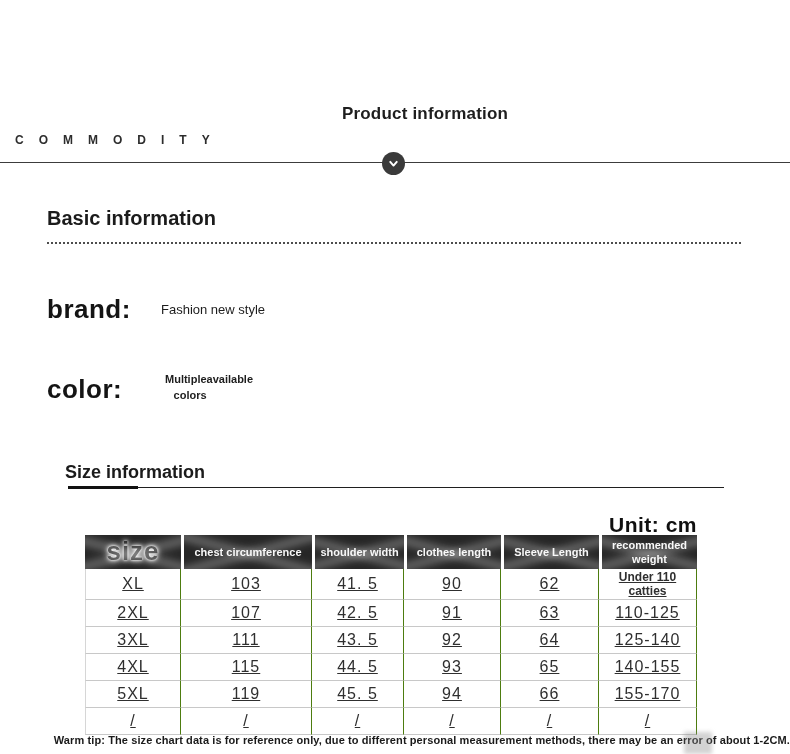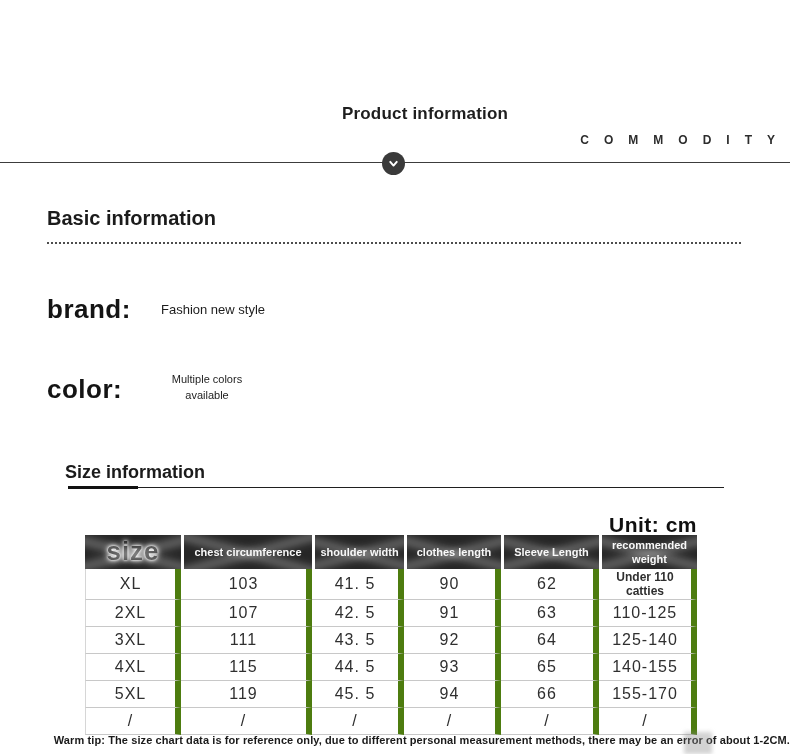--- a/index.html
+++ b/index.html
@@ -7,21 +7,21 @@
     position:relative;width:790px;height:754px;background:#ffffff;overflow:hidden;
     font-family:"Liberation Sans",sans-serif;color:#222;
   }
   
   .page-title{
     position:absolute;top:104px;left:0;width:100%;margin:0;
     text-align:center;font-size:17px;font-weight:700;color:#1e1e1e;letter-spacing:.2px;padding-left:30px;
   }
   .commodity{
     position:absolute;top:133px;left:0;width:100%;
-    text-align:right;font-size:12px;font-weight:600;color:#2d2d2d;
+    text-align:left;font-size:12px;font-weight:600;color:#2d2d2d;
     letter-spacing:15px;text-indent:15px;
   }
   .top-rule{
     position:absolute;top:162px;left:0;width:100%;height:1px;background:#3c3c3c;
   }
   .chevron-circle{
     position:absolute;top:152px;left:382px;width:23px;height:23px;border-radius:50%;
     background:#3a3a3a;display:flex;align-items:center;justify-content:center;z-index:2;
   }
   
@@ -35,23 +35,23 @@
   }
   .field-label{
     position:absolute;left:47px;font-size:26px;font-weight:700;color:#141414;letter-spacing:.5px;
   }
   .brand-label{top:294px;}
   .brand-value{
     position:absolute;top:302px;left:161px;font-size:13px;font-weight:400;color:#1d1d1d;
   }
   .color-label{top:374px;}
   .color-value{
-    position:absolute;top:371px;left:165px;width:84px;text-align:center;
-    font-size:11px;font-weight:400;color:#1d1d1d;line-height:16px;
-    display:flex;flex-direction:column;
+    position:absolute;top:371px;left:165px;width:84px;text-align:right;
+    font-size:11px;font-weight:700;color:#1d1d1d;line-height:16px;
+    display:flex;
   }
   
   .size-tab{
     position:absolute;top:462px;left:65px;font-size:18px;font-weight:700;color:#1b1b1b;cursor:pointer;
   }
   .tab-line{
     position:absolute;top:487px;left:68px;width:656px;height:1px;background:#1f1f1f;
   }
   .tab-line .thick{
     position:absolute;top:-1px;left:0;width:70px;height:3px;background:#111;display:block;
@@ -79,22 +79,22 @@
   }
   .size-table th::before{transform:rotate(15deg);}
   .size-table th::after{transform:rotate(-15deg);}
   .size-table th.size-th{
     font-size:26px;font-weight:700;color:#2e2e2e;letter-spacing:1px;
     text-shadow:0 0 2px #fff,0 0 4px #fff,0 0 7px rgba(255,255,255,.95);
   }
   .size-table td{
     height:27px;text-align:center;vertical-align:middle;
     font-size:16px;color:#2f2f2f;letter-spacing:1px;
-    border-bottom:1px solid #c8c8c8;border-right:6px solid #4d7c0f;
-    box-sizing:border-box;background:transparent;
+    border-bottom:1px solid #c8c8c8;border-right:1px solid #4d7c0f;
+    box-sizing:border-box;background:transparent;text-decoration:underline;
   }
   .size-table td:first-child{border-left:1px solid #d6d6d6;}
   .size-table tbody tr:first-child td:last-child{
     font-size:12px;font-weight:700;letter-spacing:0;
   }
   
   .footnote{
     position:absolute;top:734px;left:0;width:100%;margin:0;text-align:right;
     font-size:11px;font-weight:700;color:#1a1a1a;letter-spacing:.1px;
   }

